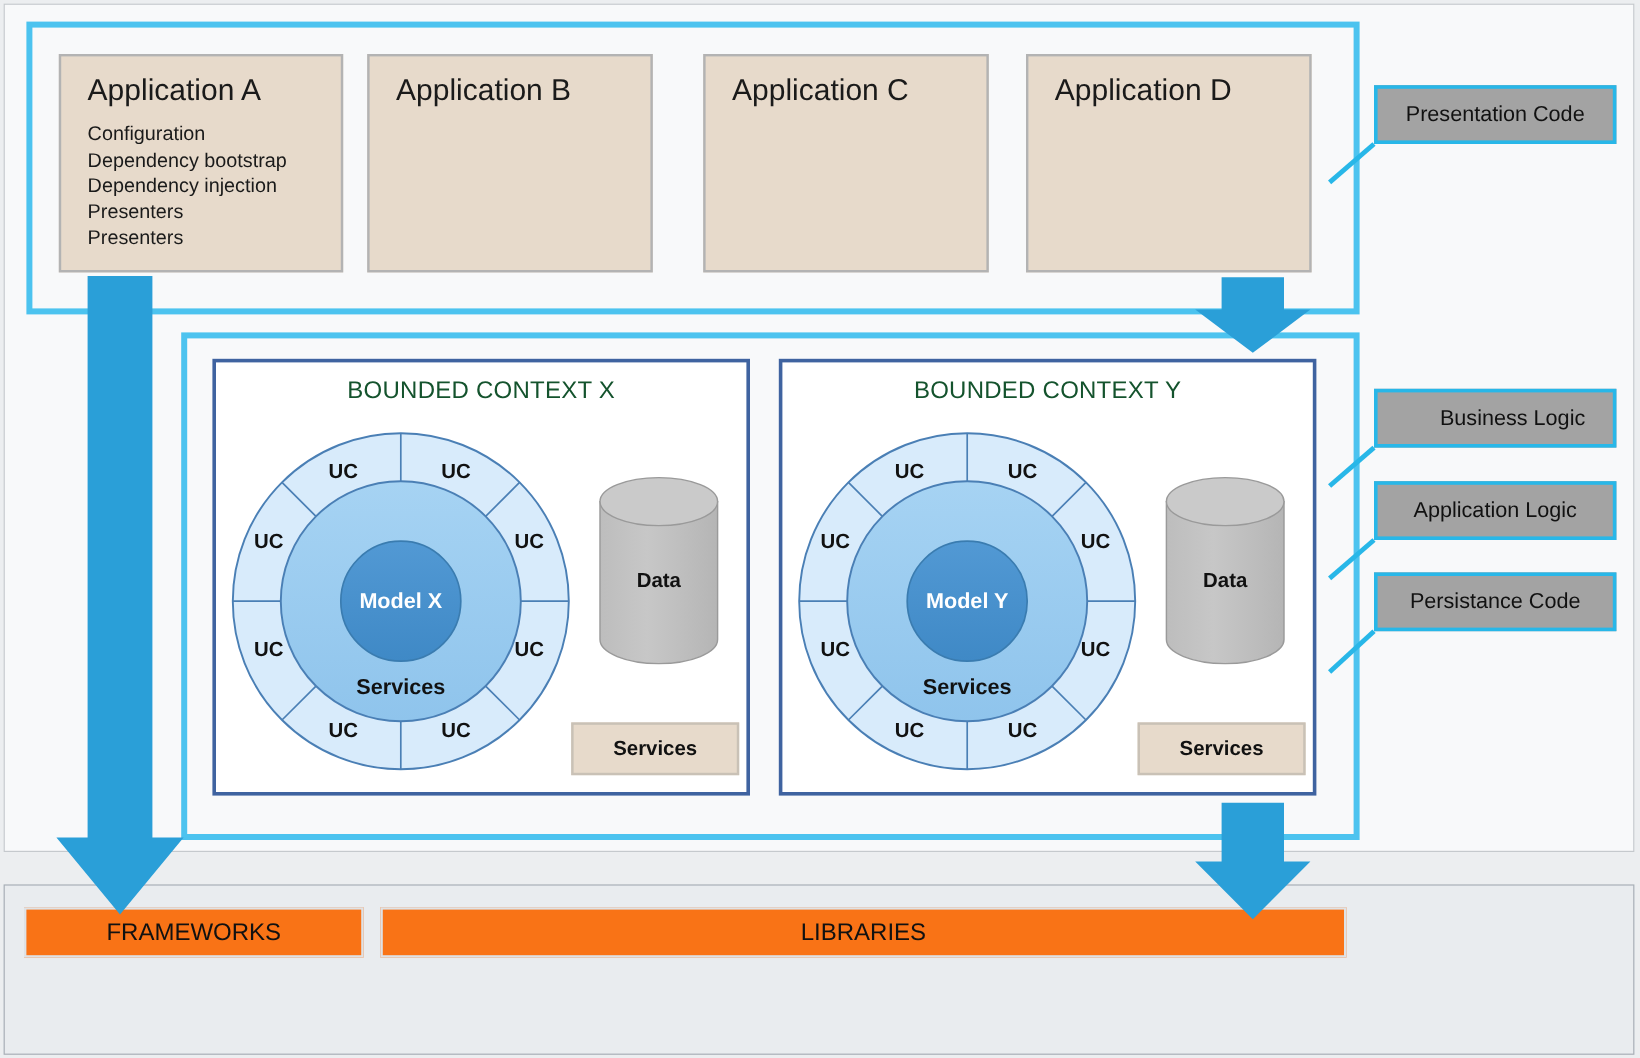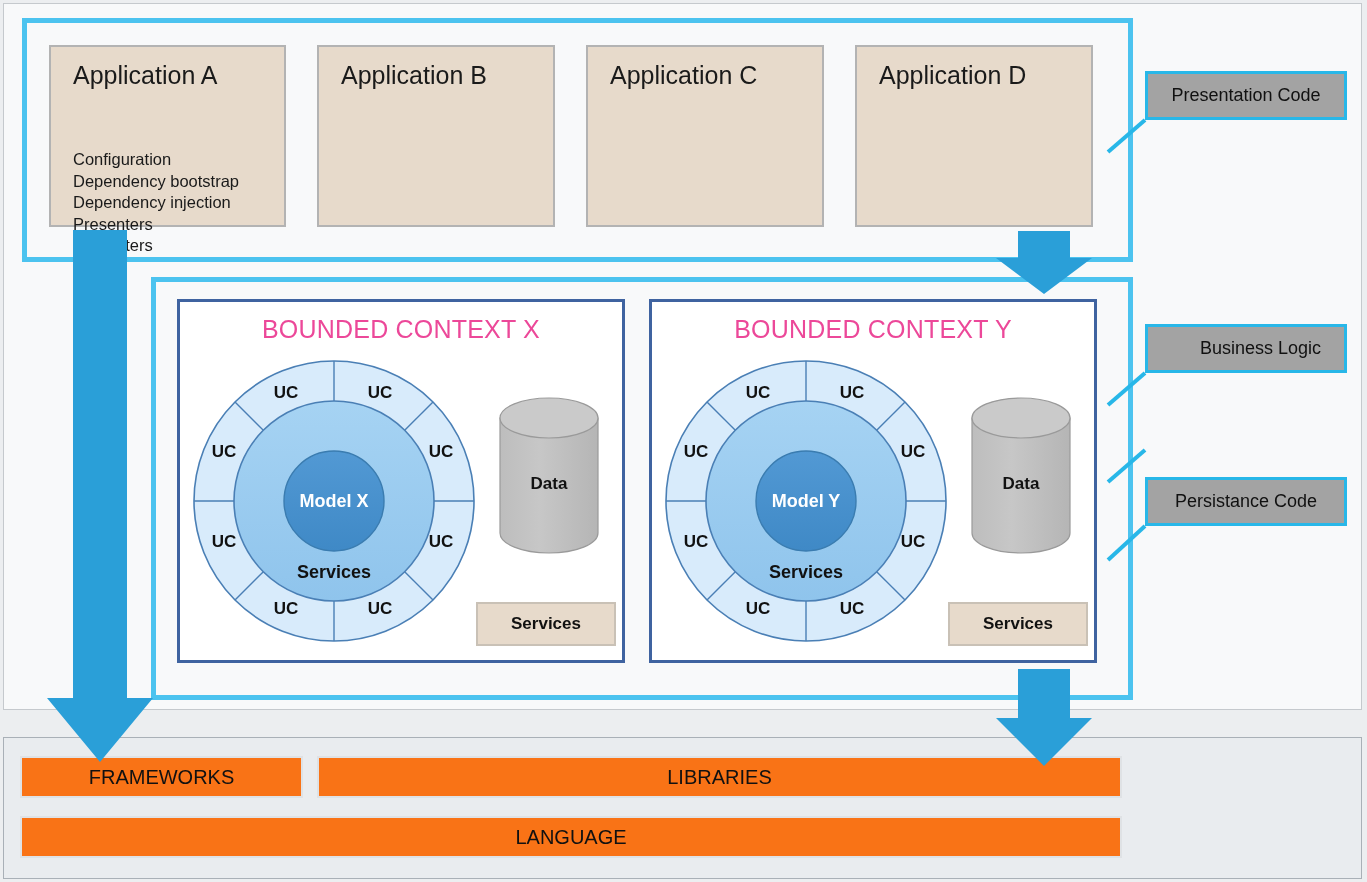--- a/index.html
+++ b/index.html
@@ -44,34 +44,33 @@
   }
   .app-title{
     position:absolute;left:22px;top:14px;
     font-size:25px;color:#1a1a1a;
     white-space:nowrap;
   }
   .app-list{
     position:absolute;left:22px;top:55px;
     font-size:16.5px;color:#1a1a1a;
     line-height:21.5px;
-    margin-top:47px;
   }
   .app-list div{white-space:nowrap;}
 
   
   .bc-box{
     position:absolute;
     background:#ffffff;
     border:3px solid #3f63a0;
     box-sizing:border-box;
   }
   .bc-title{
     position:absolute;left:0;right:0;top:13px;
-    text-align:center;font-size:25px;color:#ec4899;
+    text-align:center;font-size:20px;color:#14532d;
     letter-spacing:0.2px;
   }
 
   
   .svc-box{
     position:absolute;
     background:#e7dacb;
     border:2px solid #c9c1b6;
     box-sizing:border-box;
     display:flex;align-items:center;justify-content:center;
@@ -118,21 +117,21 @@
     <div class="app-title">Application A</div>
     <div class="app-list">
       <div>Configuration</div>
       <div>Dependency bootstrap</div>
       <div>Dependency injection</div>
       <div>Presenters</div>
       <div>Presenters</div>
     </div>
   </div>
 
-  <div class="app-box" style="left:317px;top:45px;width:238px;height:182px;">
+  <div class="app-box" style="left:306px;top:45px;width:238px;height:182px;">
     <div class="app-title">Application B</div>
   </div>
 
   <div class="app-box" style="left:586px;top:45px;width:238px;height:182px;padding-left:15px;">
     <div class="app-title">Application C</div>
   </div>
 
   <div class="app-box" style="left:855px;top:45px;width:238px;height:182px;">
     <div class="app-title">Application D</div>
   </div>
@@ -142,25 +141,25 @@
     <div class="svc-box" style="left:296px;top:300px;width:140px;height:44px;">Services</div>
   </div>
 
   <div class="bc-box" style="left:649px;top:299px;width:448px;height:364px;">
     <div class="bc-title">BOUNDED CONTEXT Y</div>
     <div class="svc-box" style="left:296px;top:300px;width:140px;height:44px;">Services</div>
   </div>
 
   <div class="side-label" style="left:1145px;top:71px;width:202px;height:49px;">Presentation Code</div>
   <div class="side-label" style="left:1145px;top:324px;width:202px;height:49px;padding-left:29px;">Business Logic</div>
+  <div class="side-label" style="left:1145px;top:401px;width:202px;height:49px;">Application Logic</div>
   <div class="side-label" style="left:1145px;top:477px;width:202px;height:49px;">Persistance Code</div>
 
   <div class="layer-box" style="left:20px;top:756px;width:283px;height:42px;">FRAMEWORKS</div>
   <div class="layer-box" style="left:317px;top:756px;width:805px;height:42px;">LIBRARIES</div>
-  <div class="layer-box" style="left:20px;top:816px;width:1102px;height:42px;">LANGUAGE</div>
 
   <svg class="overlay" viewBox="0 0 1367 882">
     <defs>
       <linearGradient id="cylBody" x1="0" y1="0" x2="1" y2="0">
         <stop offset="0%" stop-color="#bdbdbd"></stop>
         <stop offset="40%" stop-color="#c7c7c7"></stop>
         <stop offset="100%" stop-color="#b5b5b5"></stop>
       </linearGradient>
       <linearGradient id="ringInnerG" x1="0" y1="0" x2="0" y2="1">
         <stop offset="0%" stop-color="#a6d3f3"></stop>

